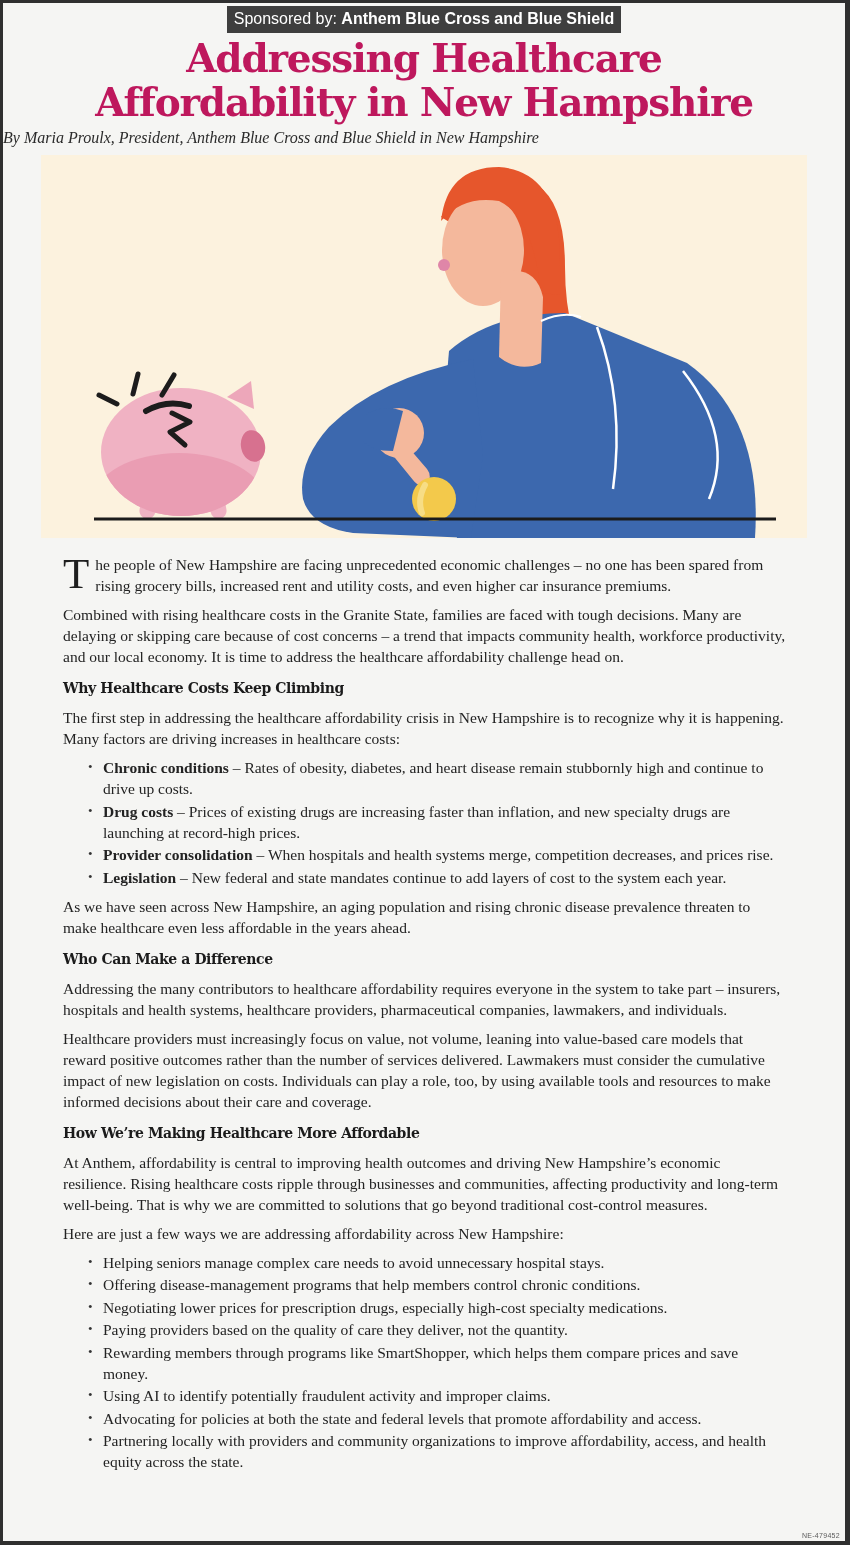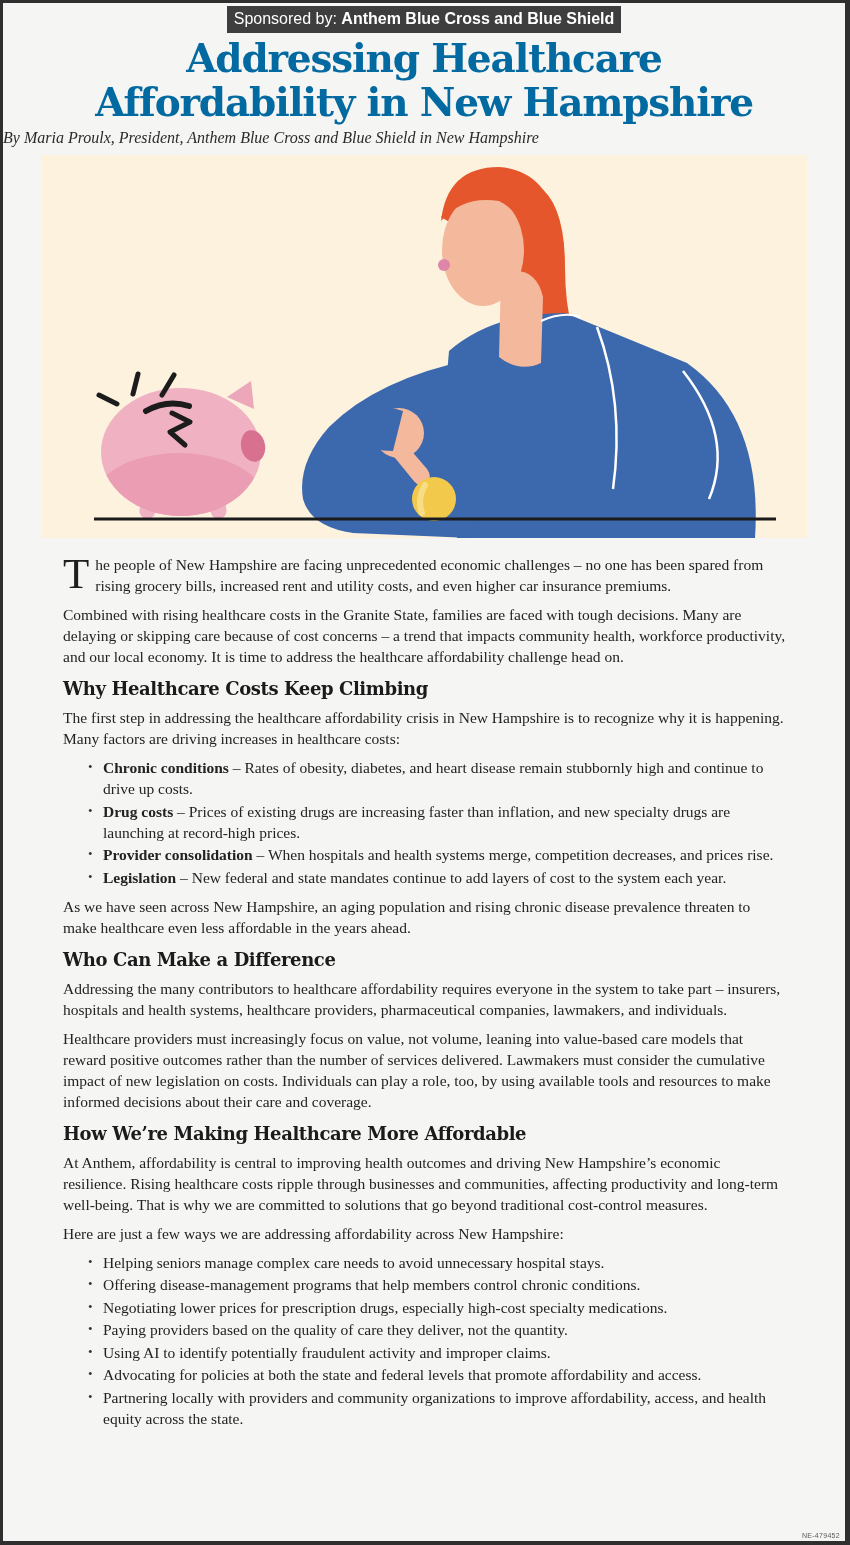--- a/index.html
+++ b/index.html
@@ -10,33 +10,33 @@
   }
   
   .sponsor-bar {
     width: fit-content; margin: 3px auto 0; background: #3e3e3e; color: #fff;
     font-family: "Liberation Sans", sans-serif; font-size: 16px; padding: 3px 7px 5px; line-height: 1.2;
   }
   .sp-name { font-weight: 700; }
   
   .title {
     font-family: "DejaVu Serif", serif; font-weight: 700; text-align: center;
-    font-size: 39px; line-height: 44px; letter-spacing: -1.2px; color: #0369a1; margin-top: 3px;
+    font-size: 39px; line-height: 44px; letter-spacing: -1.2px; color: #be185d; margin-top: 3px;
   }
   .byline {
     font-style: italic; font-size: 16px; color: #2b2b2b; margin-top: 5px;
   }
   
   .illustration { width: 766px; height: 383px; margin: 8px auto 0; background: #fcf2de; }
   .illustration svg { display: block; width: 100%; height: 100%; }
   
   .article { padding: 8px 58px 0 60px; font-size: 15.5px; line-height: 21px; color: #232323; }
   .article p { margin: 8px 0; }
   .article h3 {
-    font-family: "DejaVu Serif", serif; font-size: 18px; letter-spacing: -0.4px;
+    font-family: "DejaVu Serif", serif; font-size: 14px; letter-spacing: -0.4px;
     color: #1b1b1b; margin: 11px 0 3px;
   }
   .dropcap {
     float: left; font-size: 43px; line-height: 34px; padding: 3px 6px 0 0; color: #1e1e1e;
   }
   ul.bullets { list-style: none; margin: 6px 0 8px; padding-left: 40px; }
   ul.bullets li { position: relative; margin: 1.5px 0; }
   ul.bullets li::before {
     content: "\2022"; position: absolute; left: -15px; top: -1px; font-size: 13px; color: #333;
   }
@@ -154,20 +154,21 @@
     <ul class="bullets">
 
         <li><span>Helping seniors manage complex care needs to avoid unnecessary hospital stays.</span></li>
 
         <li><span>Offering disease-management programs that help members control chronic conditions.</span></li>
 
         <li><span>Negotiating lower prices for prescription drugs, especially high-cost specialty medications.</span></li>
 
         <li><span>Paying providers based on the quality of care they deliver, not the quantity.</span></li>
 
+        <li><span>Rewarding members through programs like SmartShopper, which helps them compare prices and save money.</span></li>
 
         <li><span>Using AI to identify potentially fraudulent activity and improper claims.</span></li>
 
         <li><span>Advocating for policies at both the state and federal levels that promote affordability and access.</span></li>
 
         <li><span>Partnering locally with providers and community organizations to improve affordability, access, and health equity across the state.</span></li>
       </ul>
 
   </div>
 

